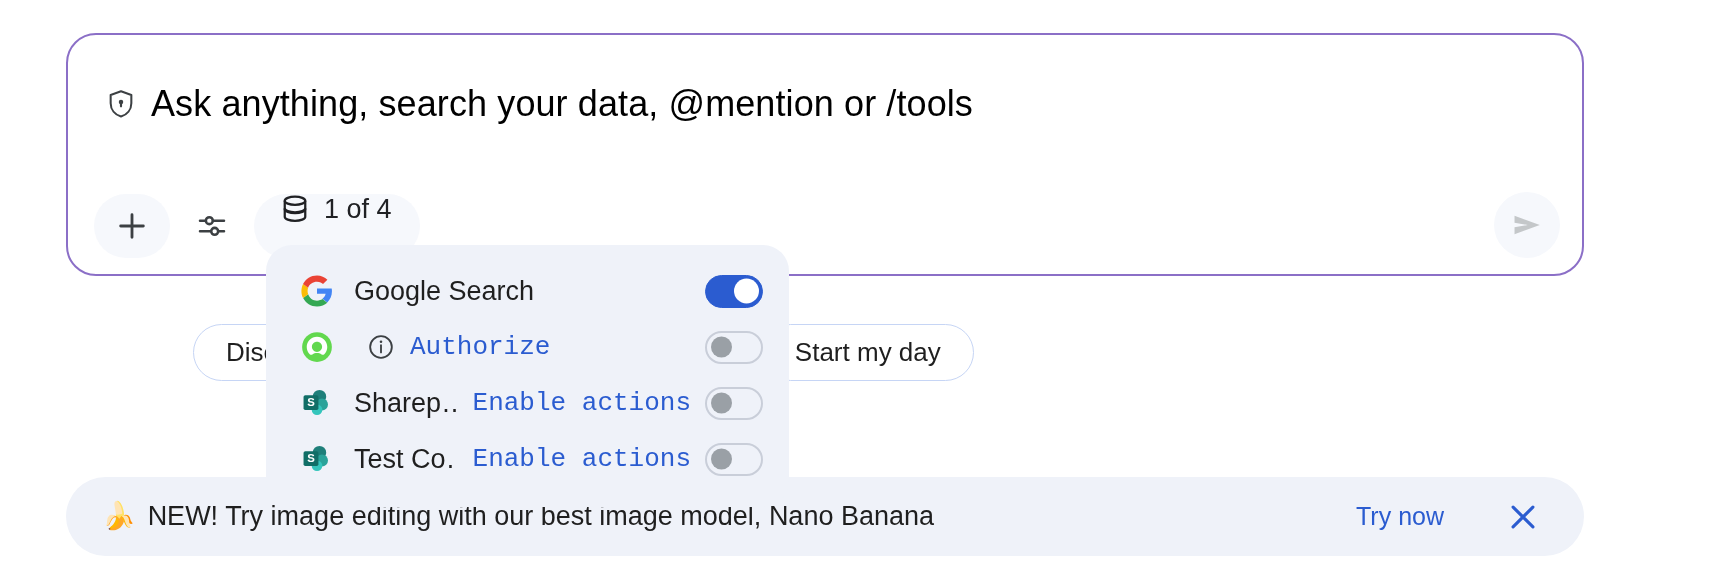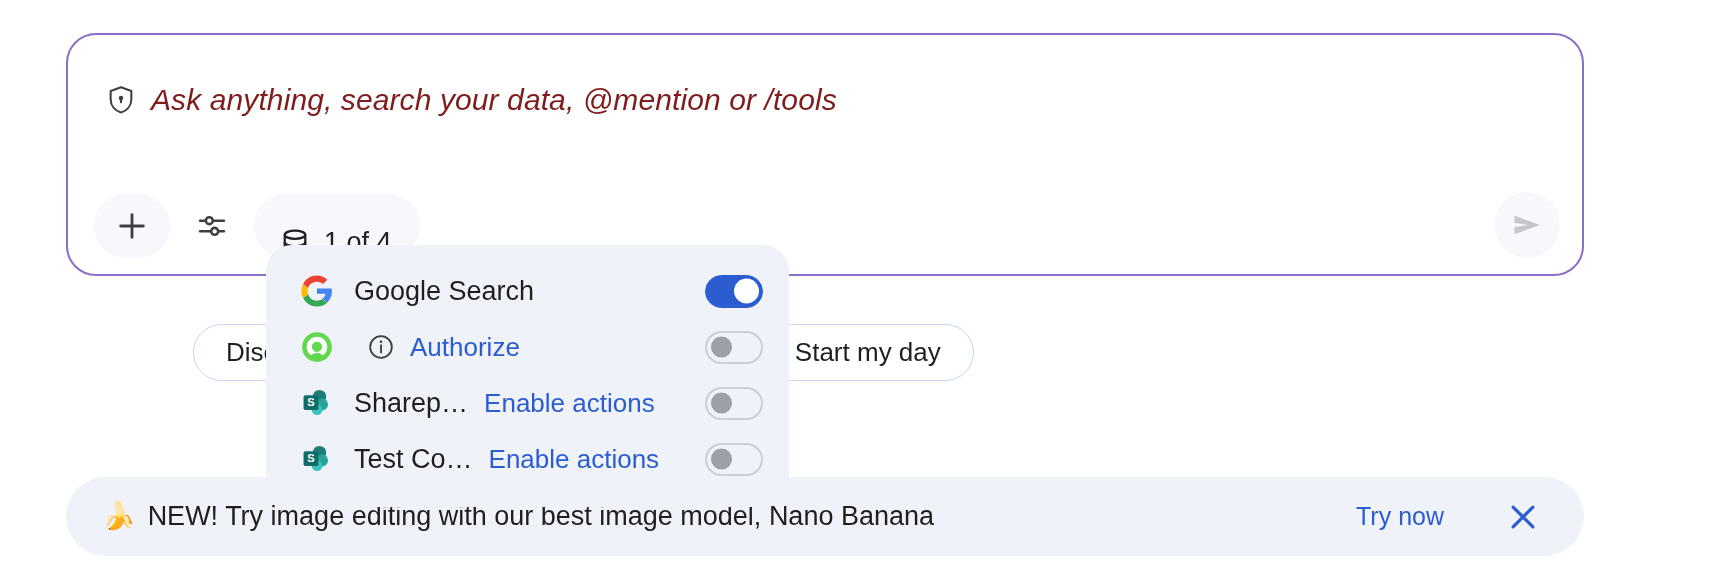--- a/index.html
+++ b/index.html
@@ -36,25 +36,24 @@
     left: 40px;
     top: 48px;
     display: flex;
     align-items: center;
     gap: 17px;
   }
 
   .shield-icon { width: 26px; height: 28px; display: block; flex: none; }
 
   .placeholder-text {
-    font-size: 30px;
-    color: #7f1d1d;
+    font-size: 36px;
+    color: #000000;
     letter-spacing: 0.1px;
     white-space: nowrap;
-    font-style: italic;
   }
 
   
   .composer-toolbar {
     position: absolute;
     left: 26px;
     bottom: 16px;
     display: flex;
     align-items: center;
     gap: 4px;
@@ -86,21 +85,21 @@
     cursor: pointer;
   }
   .tune-icon { width: 32px; height: 32px; display: block; }
 
   .sources-pill {
     height: 64px;
     border-radius: 34px;
     background: #f6f8fc;
     border: none;
     display: flex;
-    align-items: flex-end;
+    align-items: flex-start;
     gap: 14px;
     padding: 0 28px 0 26px;
     cursor: pointer;
   }
   .db-icon { width: 30px; height: 30px; display: block; flex: none; }
   .sources-label {
     font-size: 27px;
     color: #202124;
     white-space: nowrap;
   }
@@ -226,20 +225,21 @@
     margin-left: 14px;
     cursor: pointer;
   }
 
   .source-action {
     font-size: 26px;
     color: #2b5cd0;
     white-space: nowrap;
     margin-left: 16px;
     cursor: pointer;
+    font-family: Liberation Mono, monospace;
   }
 
   .row-spacer { flex: 1 1 auto; min-width: 14px; }
 
   
   .toggle {
     position: relative;
     width: 58px;
     height: 33px;
     border-radius: 17px;

